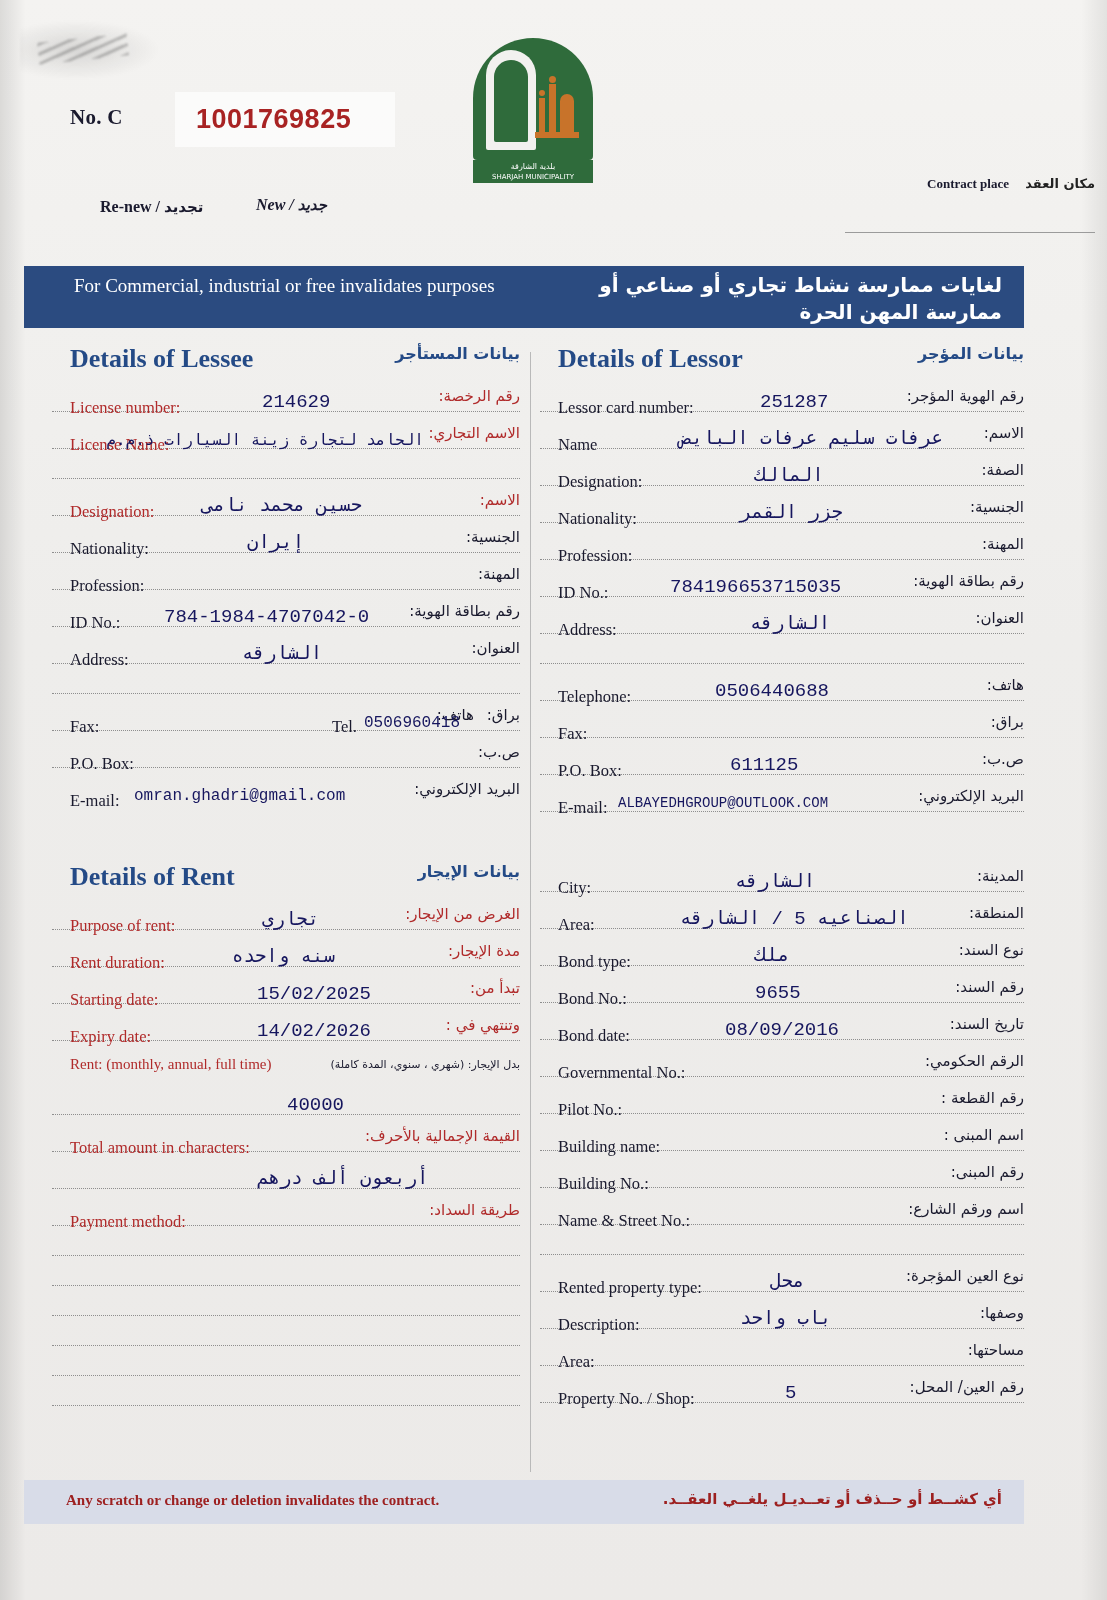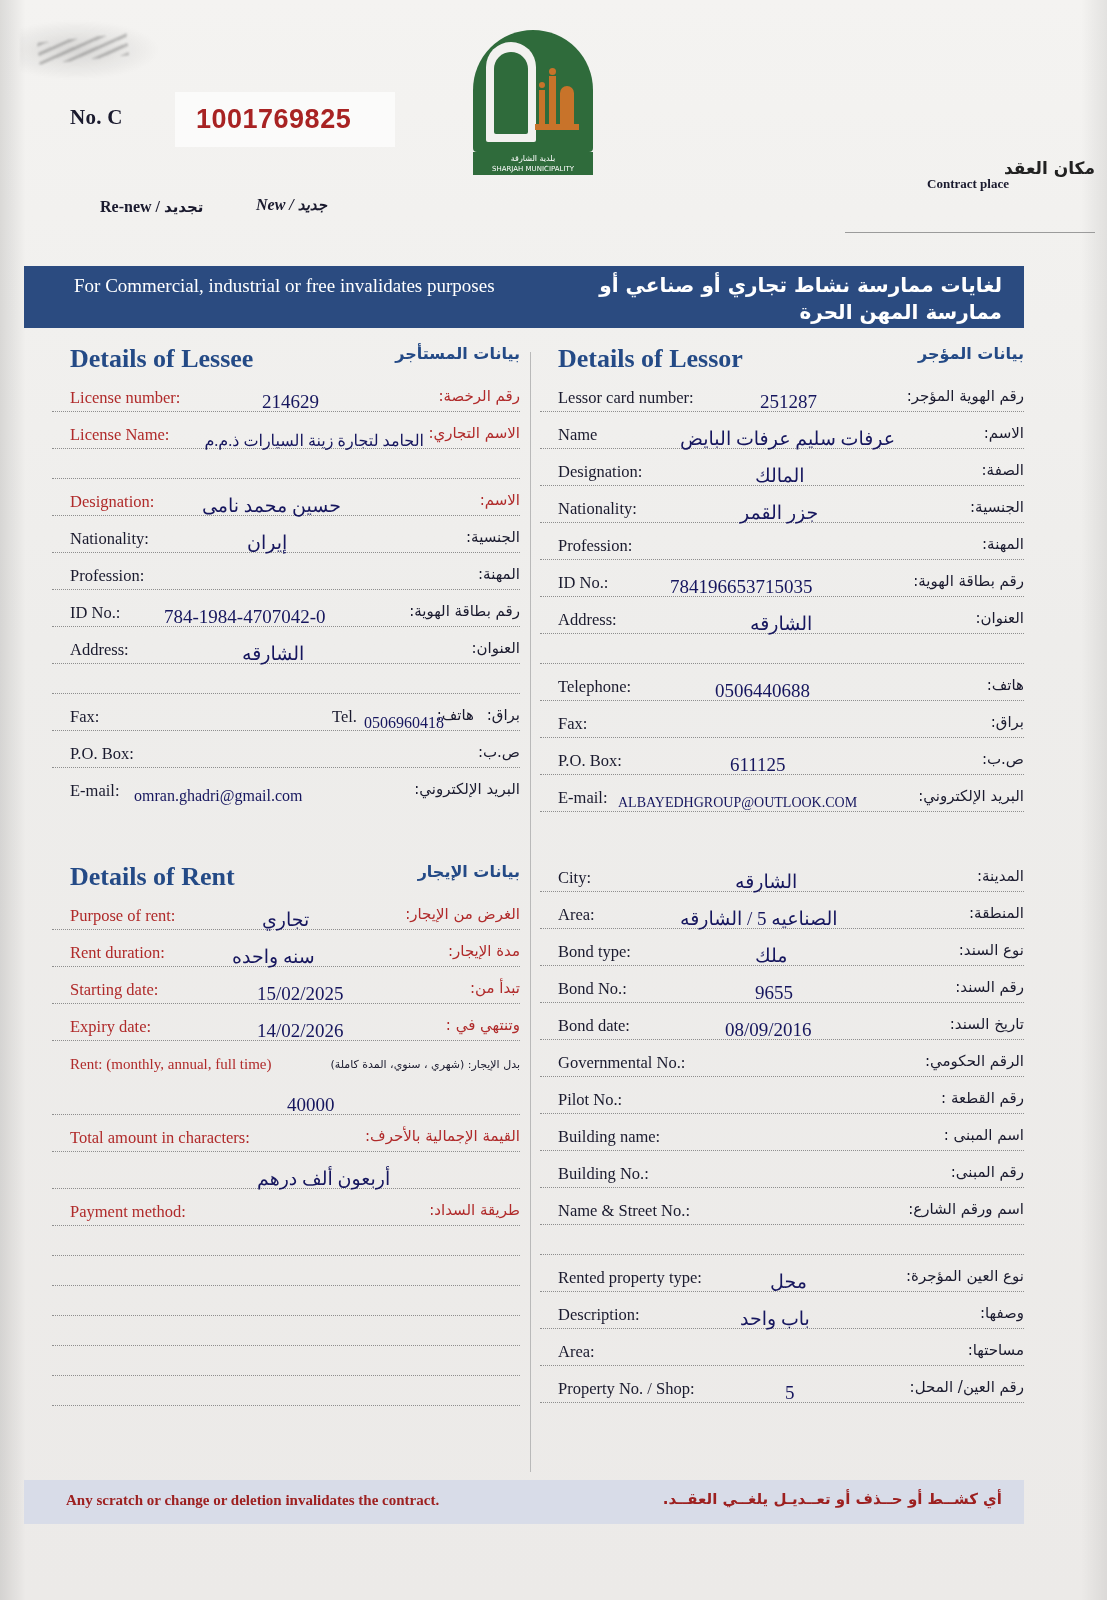--- a/index.html
+++ b/index.html
@@ -44,27 +44,27 @@
   }
   .renew { position:absolute; left:100px; top:198px; font-size:16px; font-weight:bold;}
   .newlbl { position:absolute; left:256px; top:196px; font-size:16px; font-weight:bold;font-style:italic;}
   .renew .ar, .newlbl .ar { font-family:"DejaVu Sans", sans-serif; font-size:15px; }
 
   .contract-place {
     position:absolute; right:98px; top:176px; font-size:13px; font-weight:bold;
     font-family:"Liberation Serif", serif;
   }
   .contract-place-ar {
-    position:absolute; right:12px; top:158px; font-size:17px; font-weight:bold;
+    position:absolute; right:12px; top:176px; font-size:13px; font-weight:bold;
     font-family:"DejaVu Sans", sans-serif; color:#222; direction:rtl;
   }
   .cp-line { position:absolute; right:12px; top:232px; width:250px; border-bottom:1px solid #9b9b9b; }
 
   
-  .logo { position:absolute; left:473px; top:30px; width:139px; height:145px; }
+  .logo { position:absolute; left:473px; top:38px; width:139px; height:145px; }
   .logo-shield {
     position:absolute; left:0; top:0; width:120px; height:122px;
     background:#2f6b3b;
     border-radius: 60px 60px 4px 4px;
   }
   .logo-inner {
     position:absolute; left:13px; top:12px; width:50px; height:100px;
     background:#f2f1ef; border-radius:25px 25px 2px 2px;
   }
   .logo-arch {
@@ -114,33 +114,33 @@
     position:absolute; right:0; top:0; font-size:16px; font-weight:bold;
     font-family:"DejaVu Sans", sans-serif; direction:rtl;
   }
   .red { color:#b02a2a; }
   .blue { color:#244a86; }
 
   .row {
     position:relative; height:37px;
   }
   .row .en {
-    position:absolute; left:18px; top:6px; font-size:16.5px; white-space:nowrap;
+    position:absolute; left:18px; top:16px; font-size:16.5px; white-space:nowrap;
   }
   .row .ar {
     position:absolute; right:0; top:5px; font-size:15px; direction:rtl;
     font-family:"DejaVu Sans", sans-serif; white-space:nowrap;
   }
   .row .dots {
     position:absolute; left:0; right:0; bottom:7px; height:1px;
     border-bottom: 1.4px dotted #8e8e8e;
   }
   .row .val {
     position:absolute; bottom:6px; text-align:left;
-    font-family:Liberation Serif, serif;
+    font-family:Liberation Mono, monospace;
     font-size:19px; color:#16165e; white-space:nowrap;
     background: transparent;
     margin-top: 40px;
   }
   .val.small { font-size:16px; }
   .val.xsmall { font-size:14px; }
 
   .blank-row { position:relative; height:30px; }
   .blank-row .dots {
     position:absolute; left:0; right:0; bottom:7px; height:1px;

